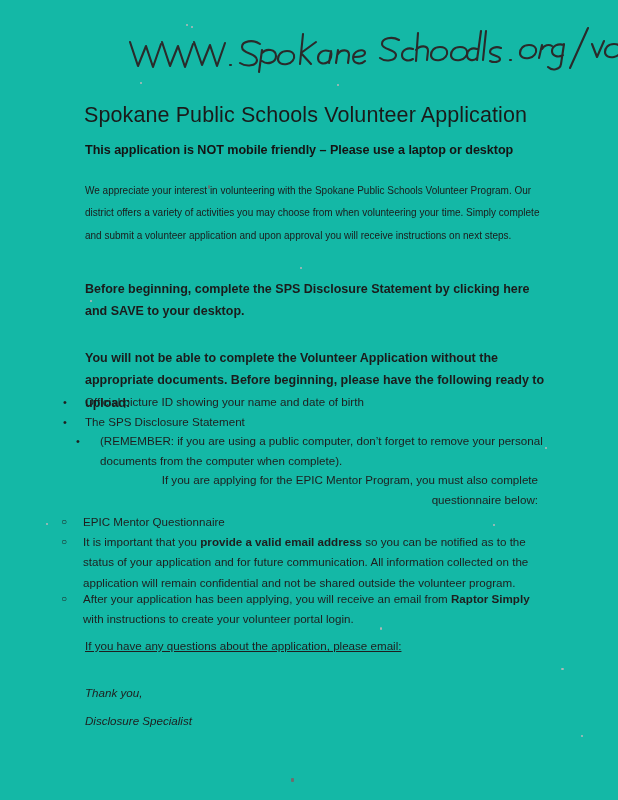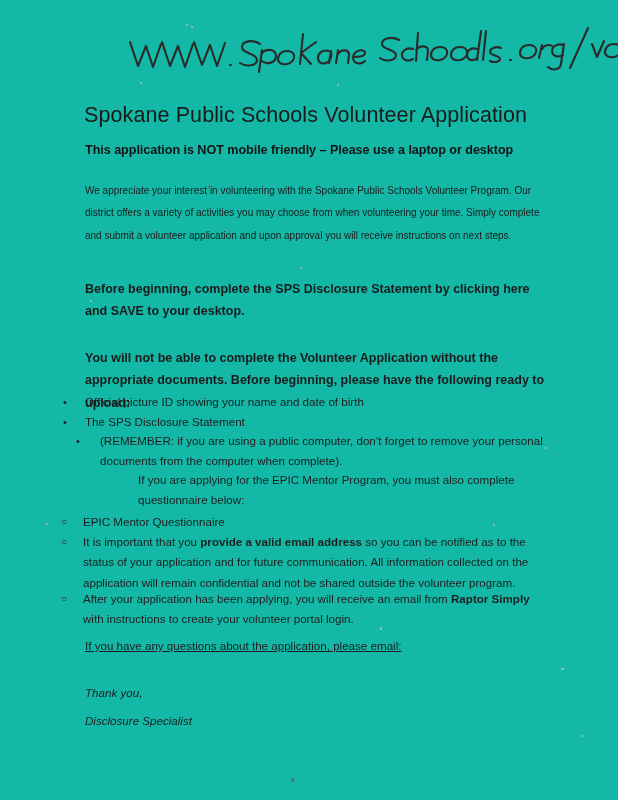--- a/index.html
+++ b/index.html
@@ -116,20 +116,21 @@
   #li-remember .txt { padding-left: 24px; }
 
   #blk-epic {
     position: absolute;
     left: 138px;
     top: 470px;
     width: 400px;
     font-size: 11.6px;
     line-height: 20.4px;
     color: #1e1e1e;
+    text-align: right;
   }
 
   #li-epicq  { left: 61px; top: 512px; width: 420px; }
   #li-email  { left: 61px; top: 532px; width: 490px; }
   #li-raptor { left: 61px; top: 589px; width: 490px; }
 
   .closing {
     position: absolute;
     left: 85px;
     font-size: 11.6px;

